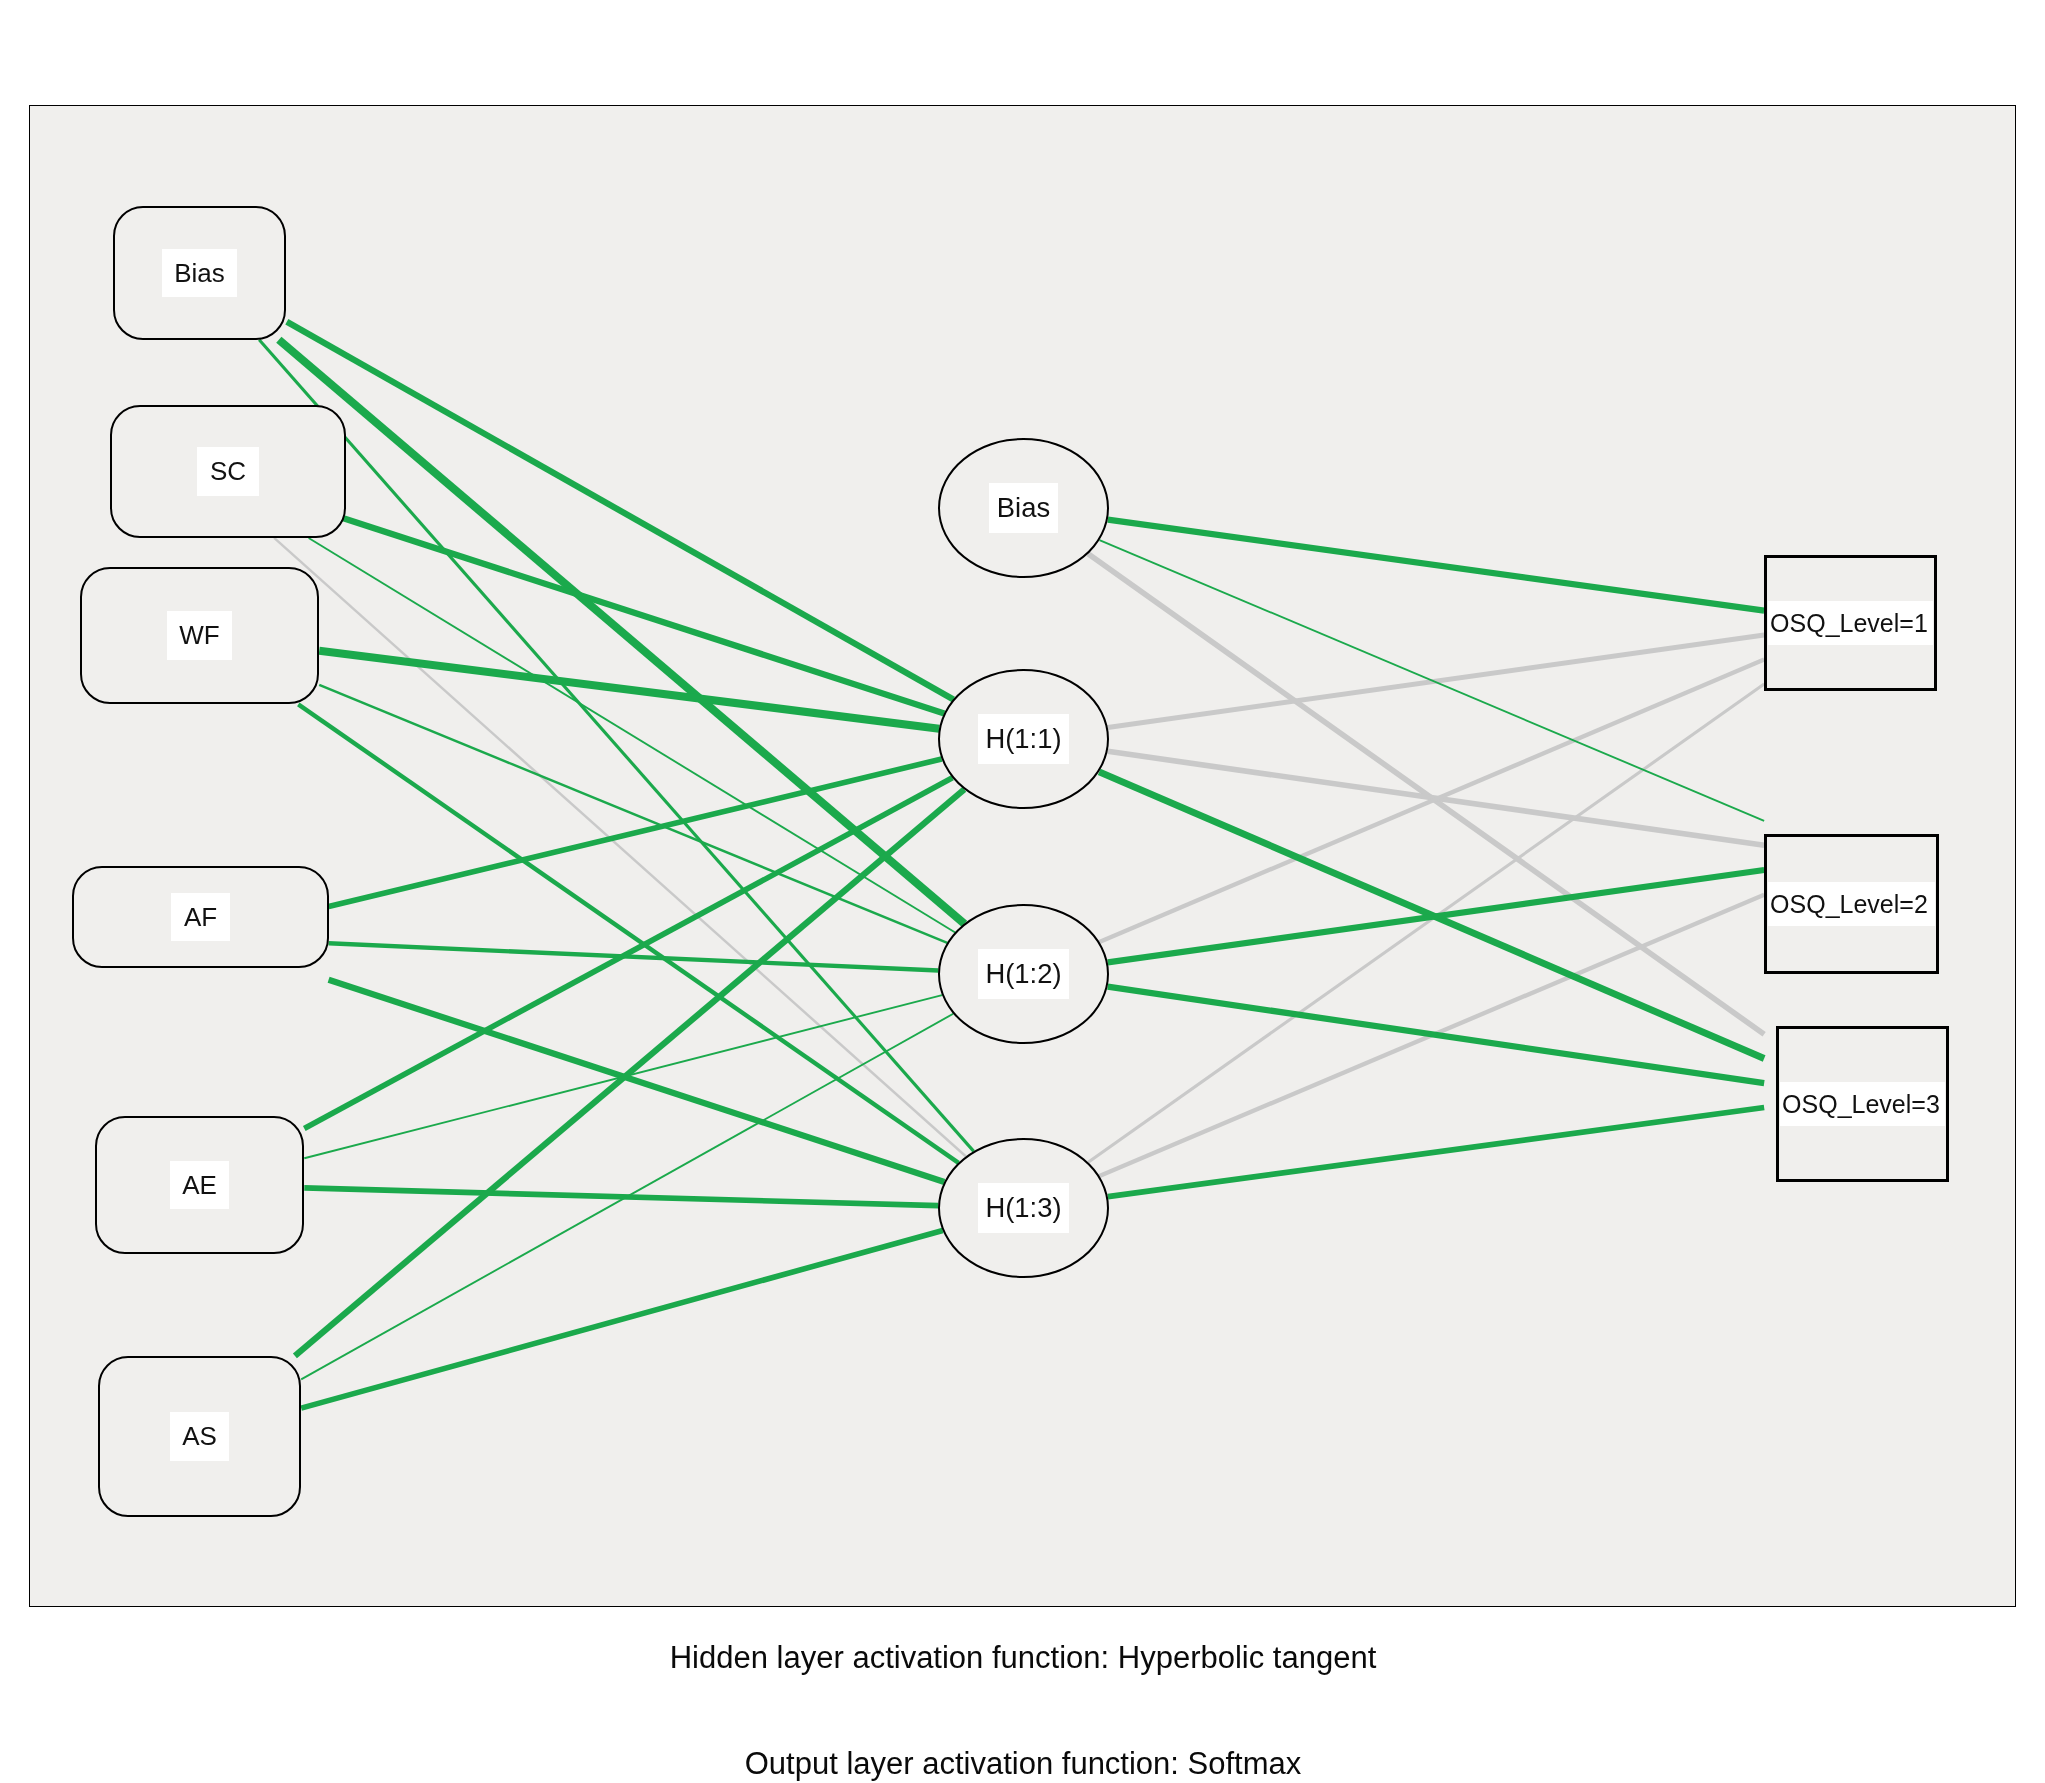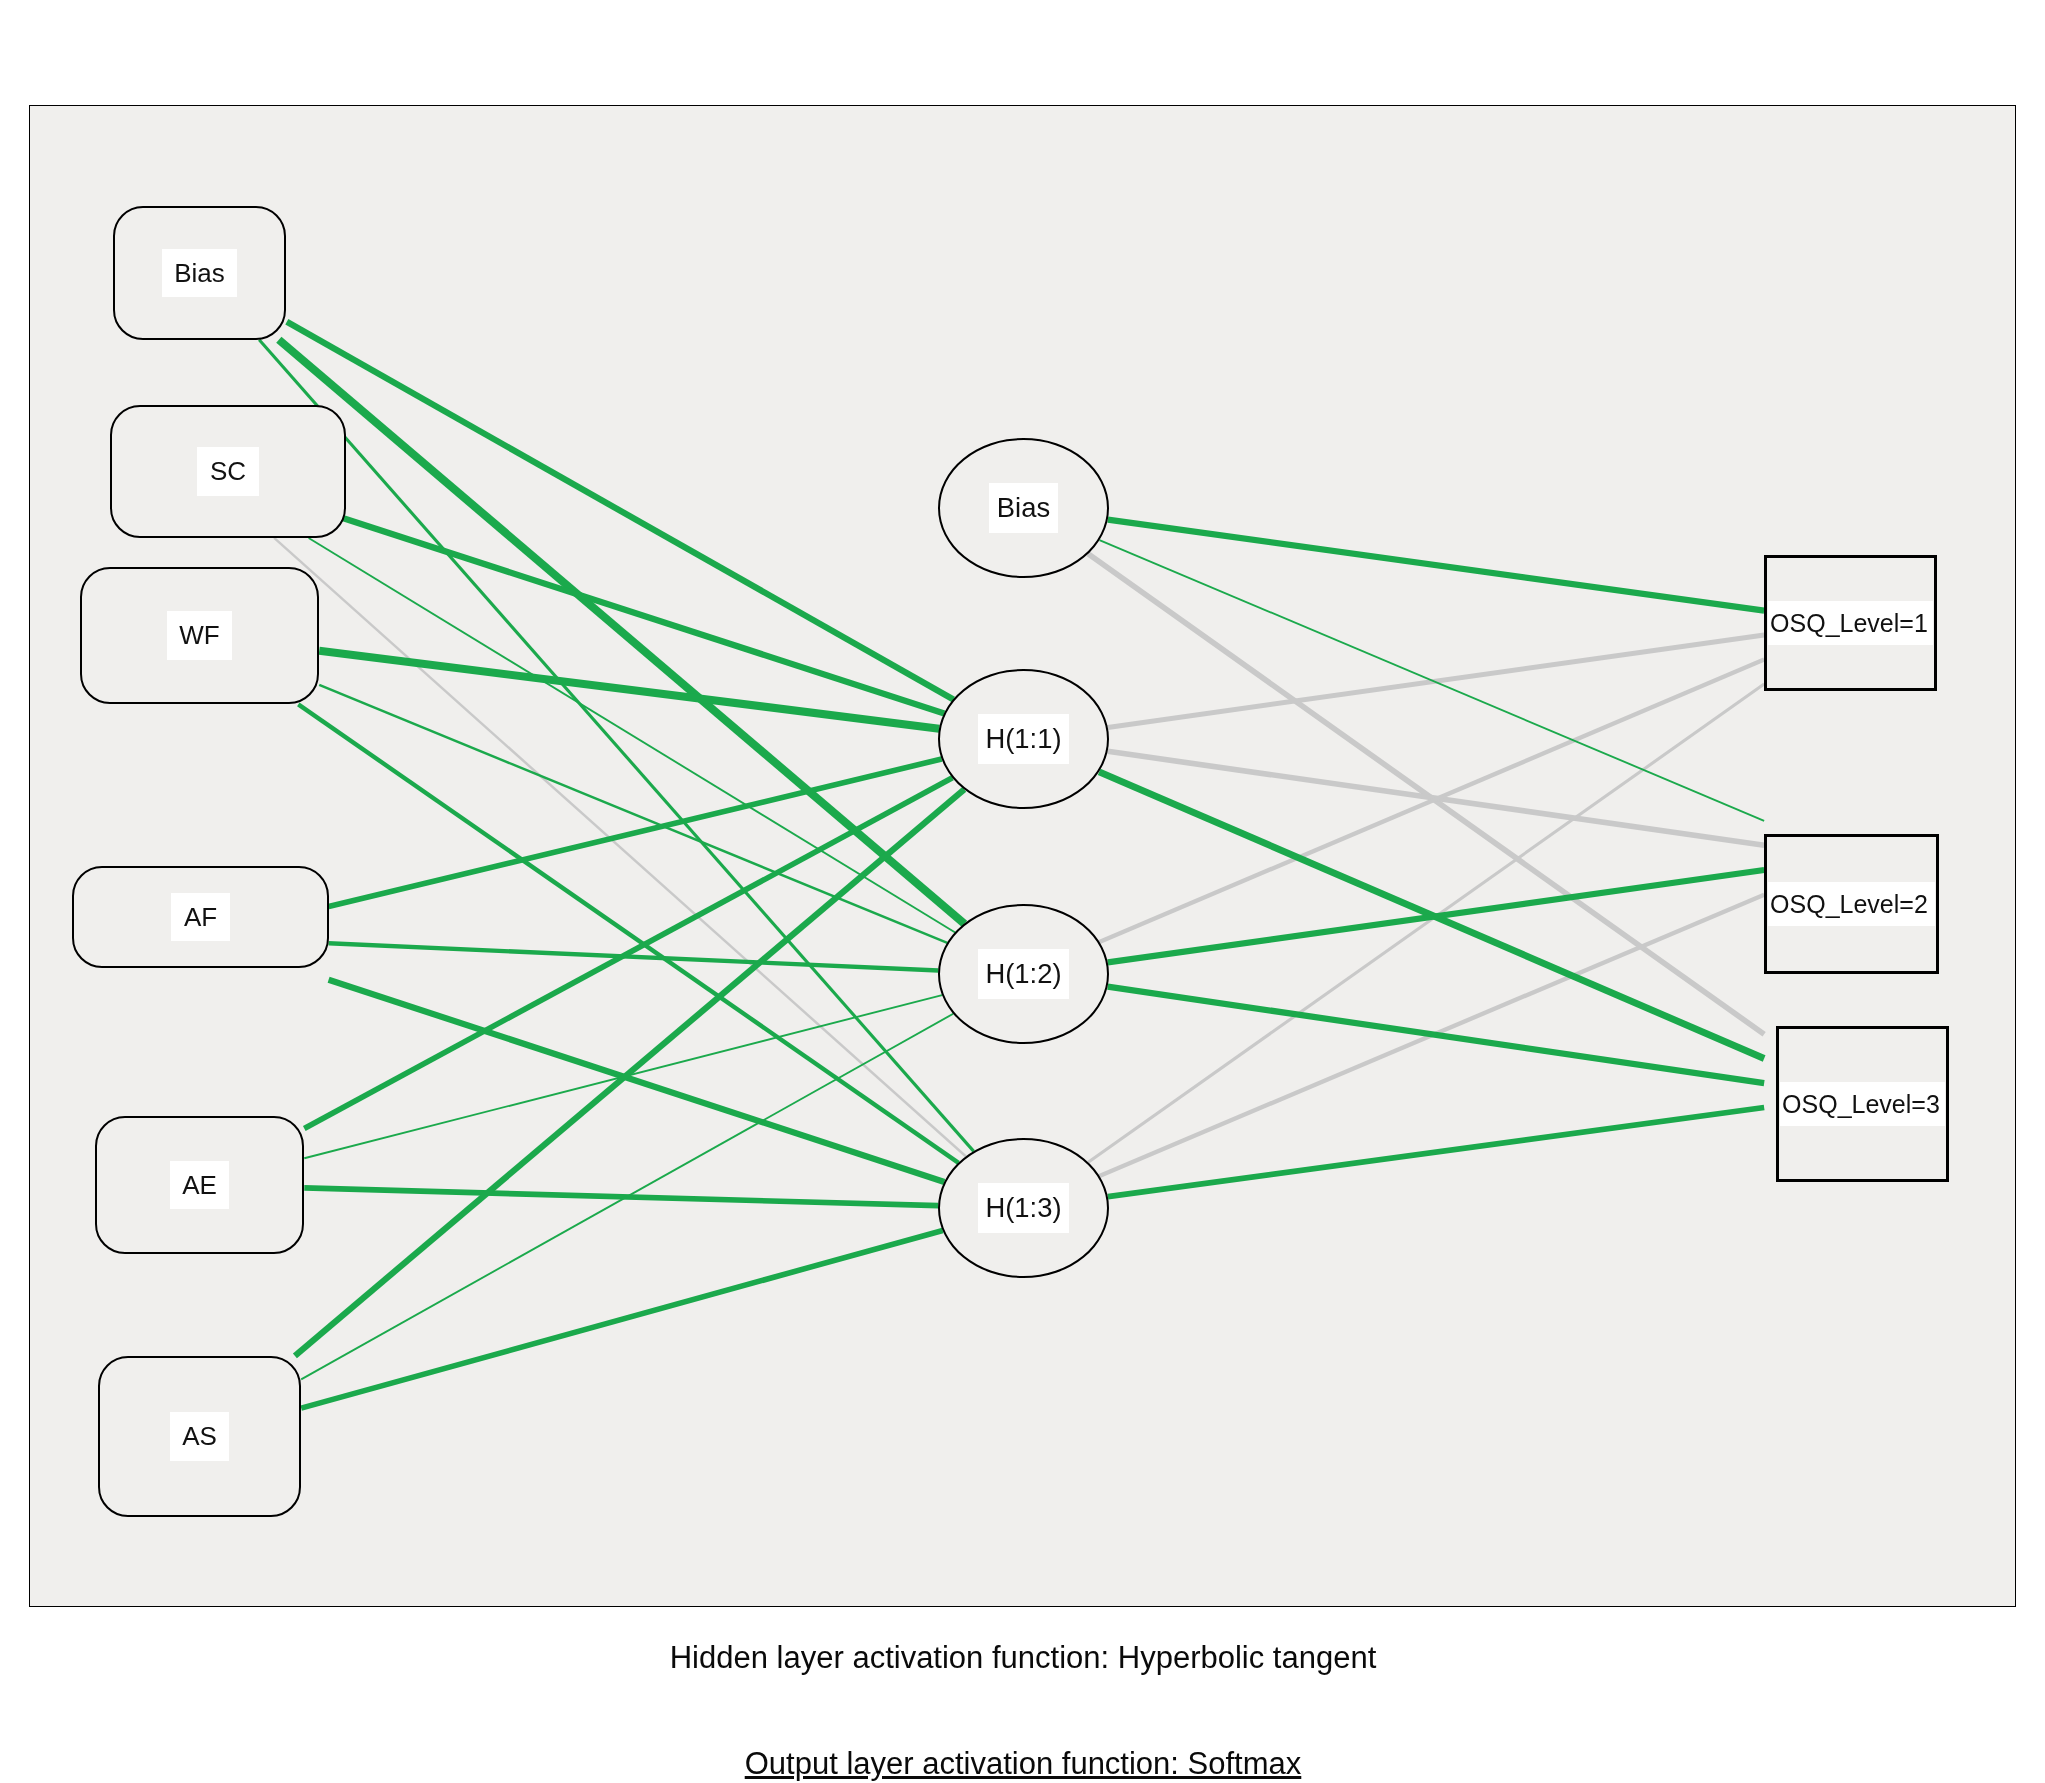--- a/index.html
+++ b/index.html
@@ -79,21 +79,21 @@
   }
   .caption {
     position: absolute;
     left: 0;
     width: 2046px;
     text-align: center;
     font-size: 31px;
     color: #0a0a0a;
   }
   #caption-hidden { top: 1640px; }
-  #caption-output { top: 1746px; text-decoration: underline; }
+  #caption-output { top: 1746px; }
 </style>
 </head>
 <body>
 
 <div id="stage">
 
 
   <div id="frame"></div>
 
   <svg id="edges" xmlns="http://www.w3.org/2000/svg" viewBox="0 0 3282 2862">

